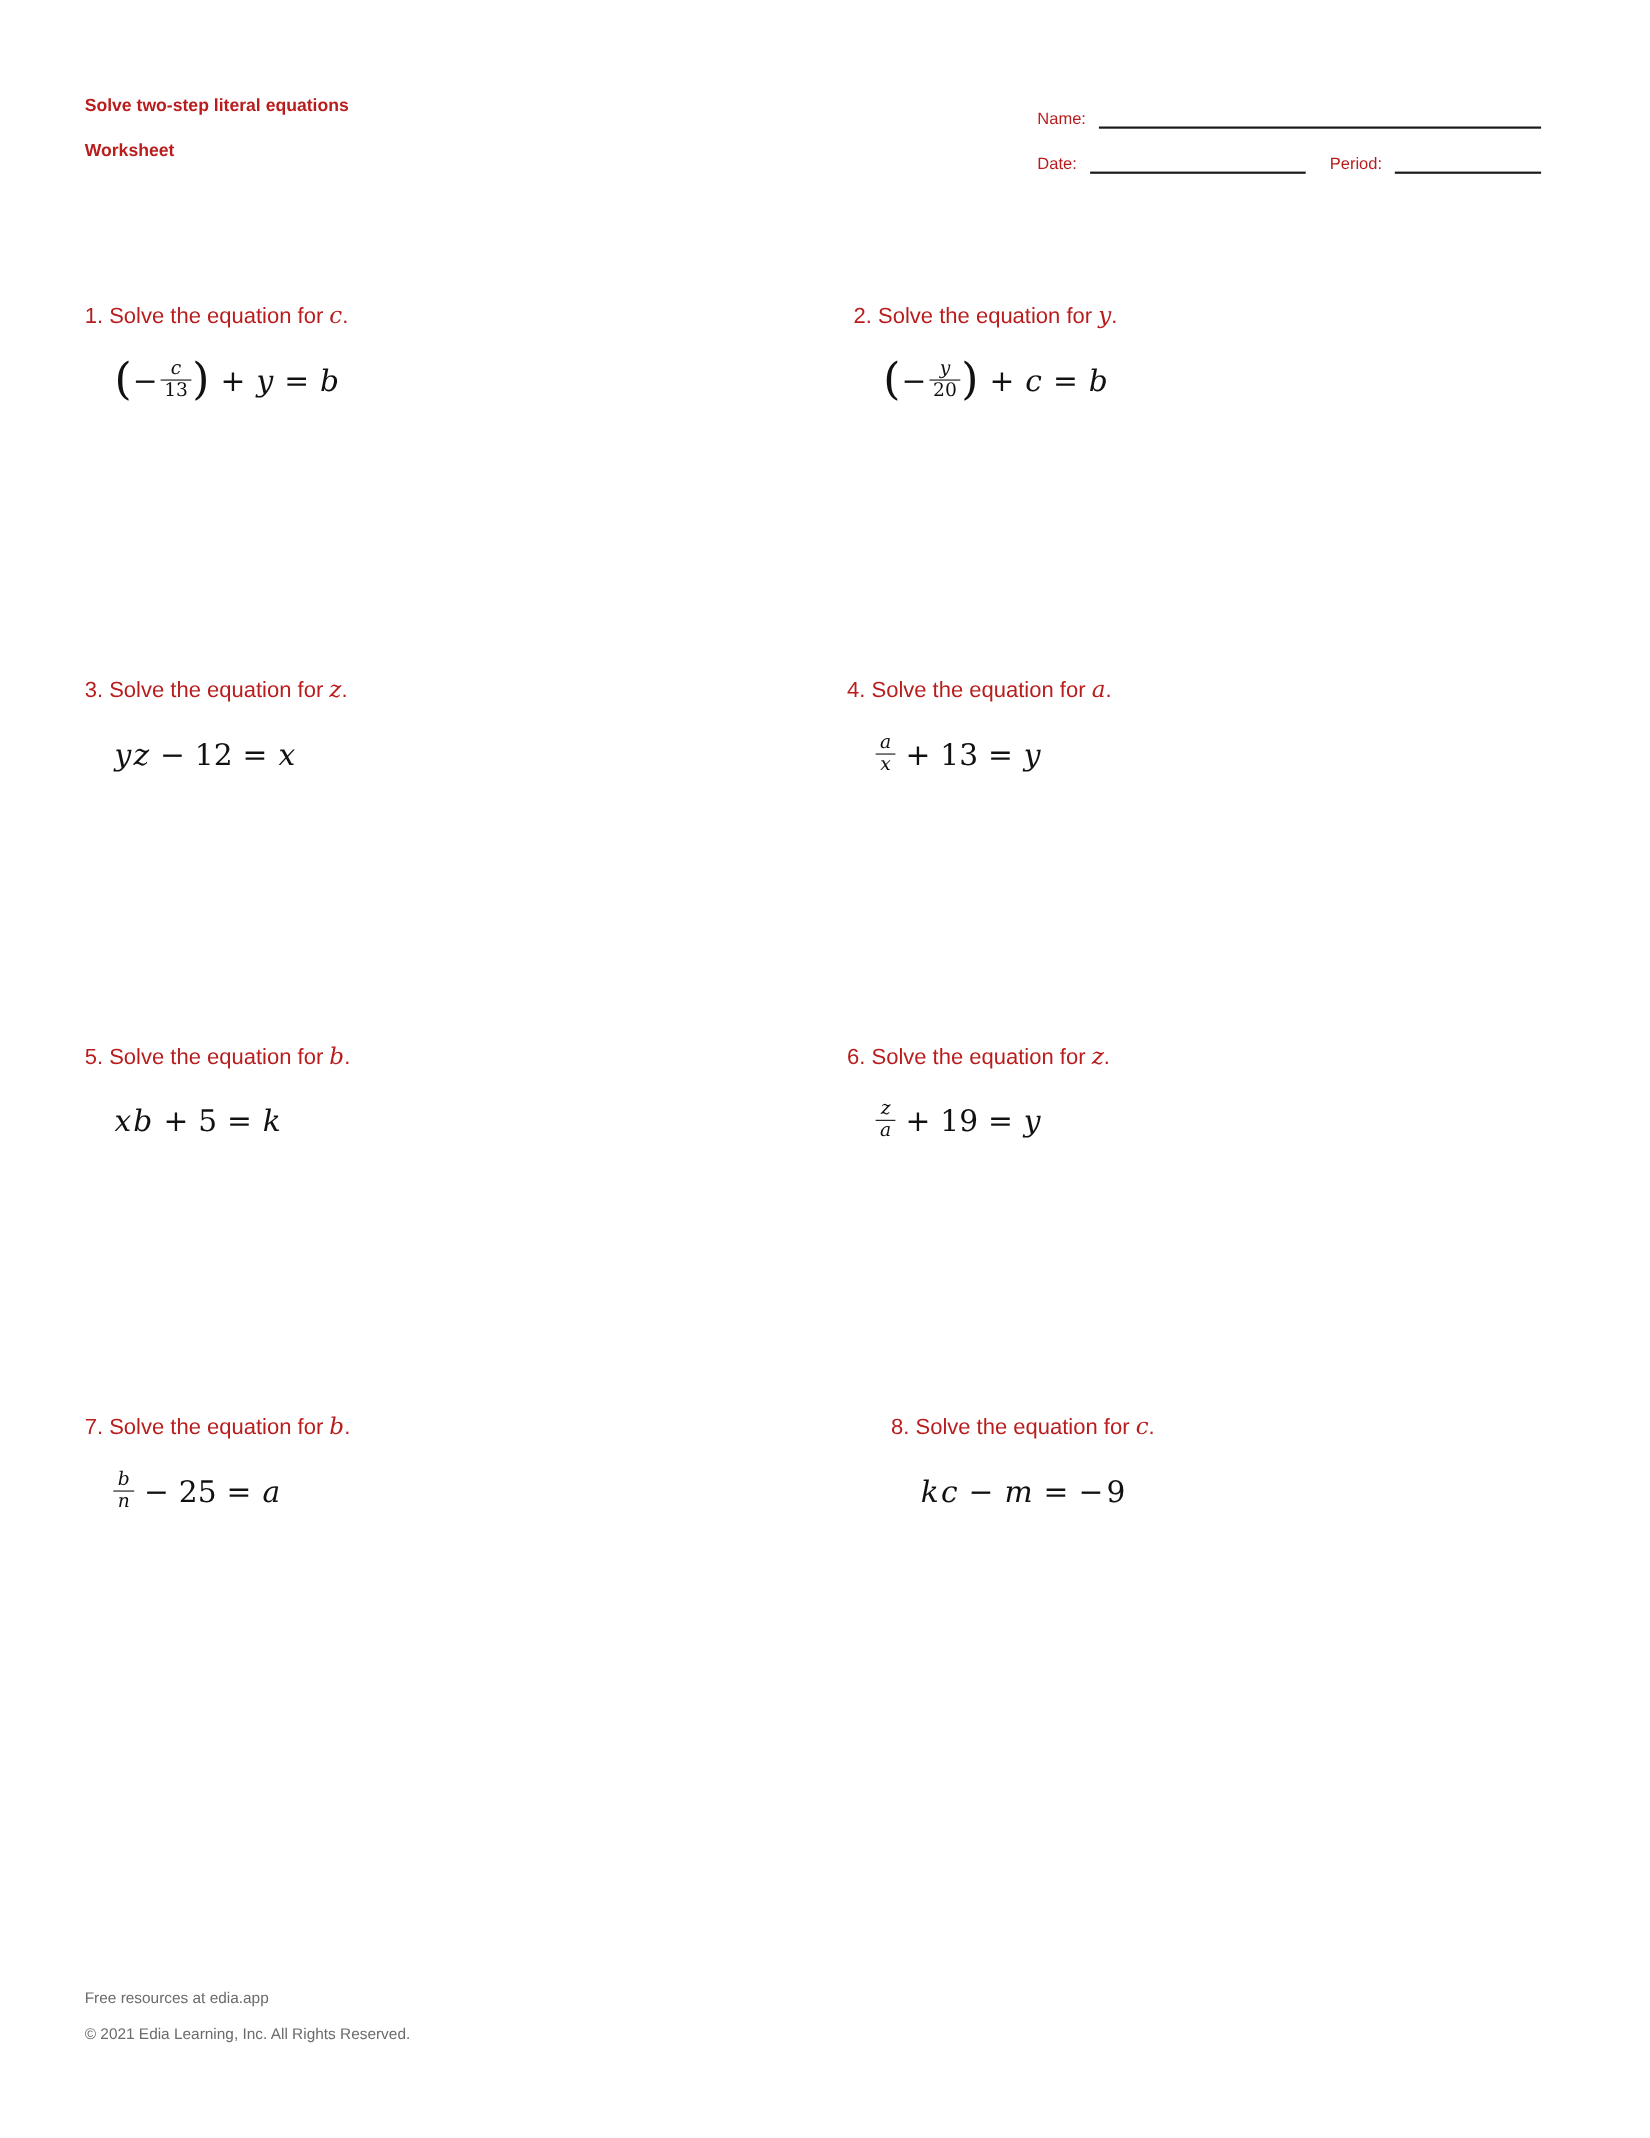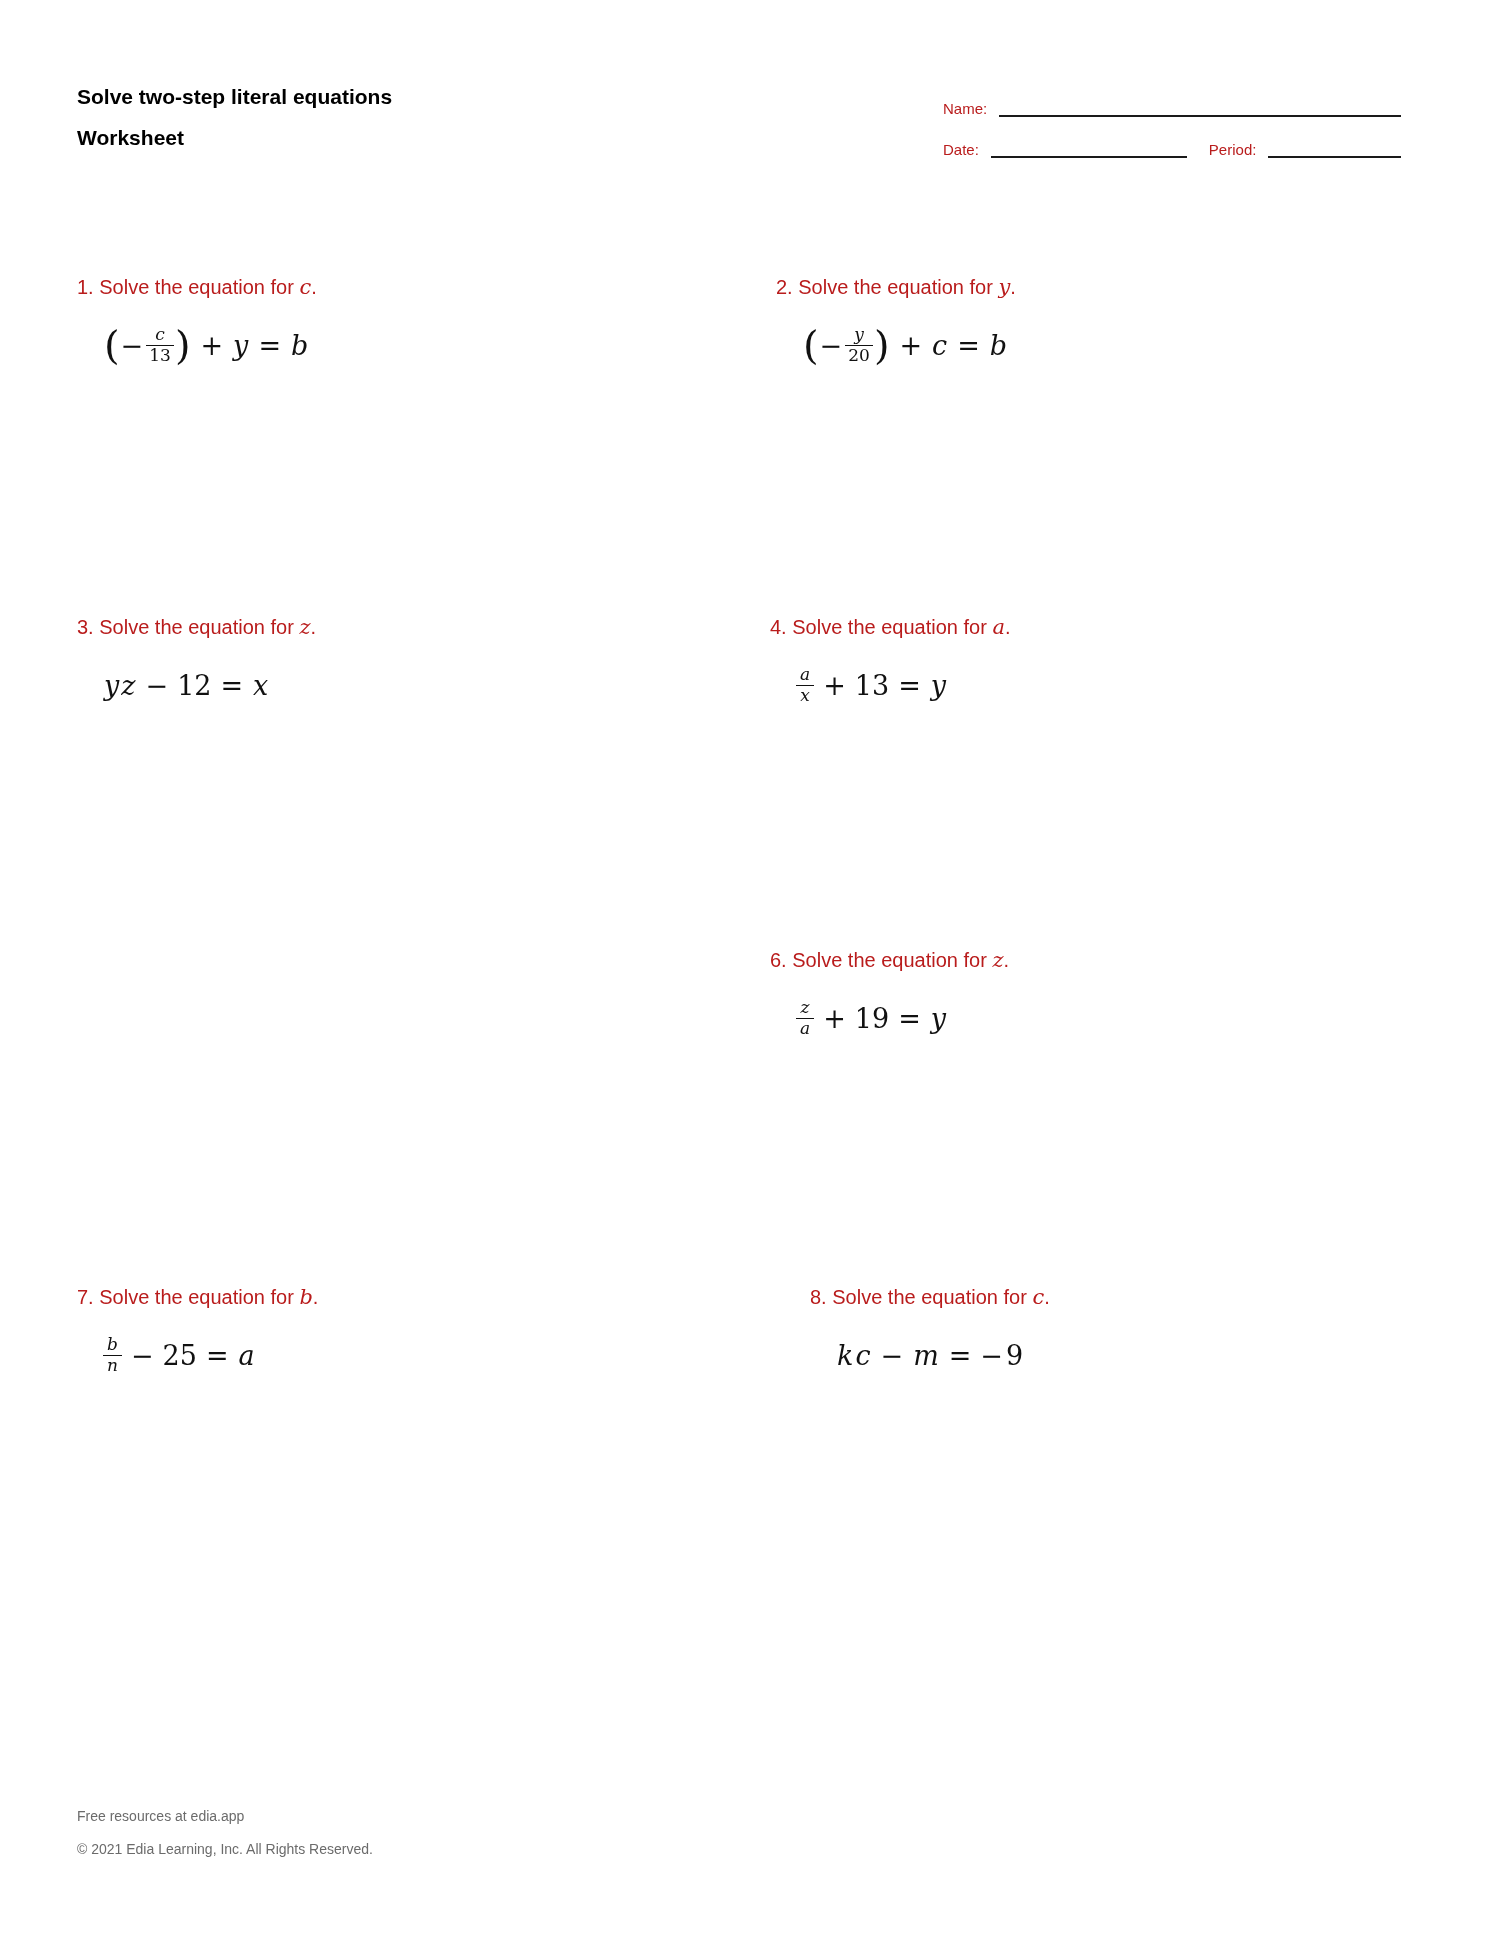--- a/index.html
+++ b/index.html
@@ -6,21 +6,21 @@
   body{
     width:1500px;height:1944px;position:relative;background:#ffffff;
     font-family:"Liberation Sans","DejaVu Sans",sans-serif;
     -webkit-font-smoothing:antialiased;
   }
   .sheet{position:absolute;inset:0;}
 
   
   .title{
     position:absolute;left:77px;top:76px;
-    font-size:21px;line-height:41px;font-weight:700;color:#000000;
+    font-size:16px;line-height:41px;font-weight:700;color:#b91c1c;
   }
   .fields{
     position:absolute;left:943px;top:90px;width:458px;
     font-size:15px;color:#b91c1c;
   }
   .frow{display:flex;align-items:flex-end;height:27px;margin-bottom:14px;}
   .flabel{white-space:nowrap;padding-right:12px;}
   .line{border-bottom:2px solid #1a1a1a;height:100%;}
   .name-line{flex:1;}
   .date-line{width:196px;}
@@ -109,20 +109,28 @@
 
   <div class="problem" style="left:770px;top:615px;">
     <div class="prompt">
       <span>4.</span>
       <span>Solve the equation for</span>
       <span class="pvar">a</span><span>.</span>
     </div>
     <div class="equation"><span class="frac"><span class="fn"><span class="ev">a</span></span><span class="fd"><span class="ev">x</span></span></span><span class="en eo">+</span><span class="en">13</span><span class="en eo">=</span><span class="ev">y</span></div>
   </div>
 
+  <div class="problem" style="left:77px;top:948px;">
+    <div class="prompt">
+      <span>5.</span>
+      <span>Solve the equation for</span>
+      <span class="pvar">b</span><span>.</span>
+    </div>
+    <div class="equation"><span class="ev">x</span><span class="ev">b</span><span class="en eo">+</span><span class="en">5</span><span class="en eo">=</span><span class="ev">k</span></div>
+  </div>
 
   <div class="problem" style="left:770px;top:948px;">
     <div class="prompt">
       <span>6.</span>
       <span>Solve the equation for</span>
       <span class="pvar">z</span><span>.</span>
     </div>
     <div class="equation"><span class="frac"><span class="fn"><span class="ev">z</span></span><span class="fd"><span class="ev">a</span></span></span><span class="en eo">+</span><span class="en">19</span><span class="en eo">=</span><span class="ev">y</span></div>
   </div>
 

